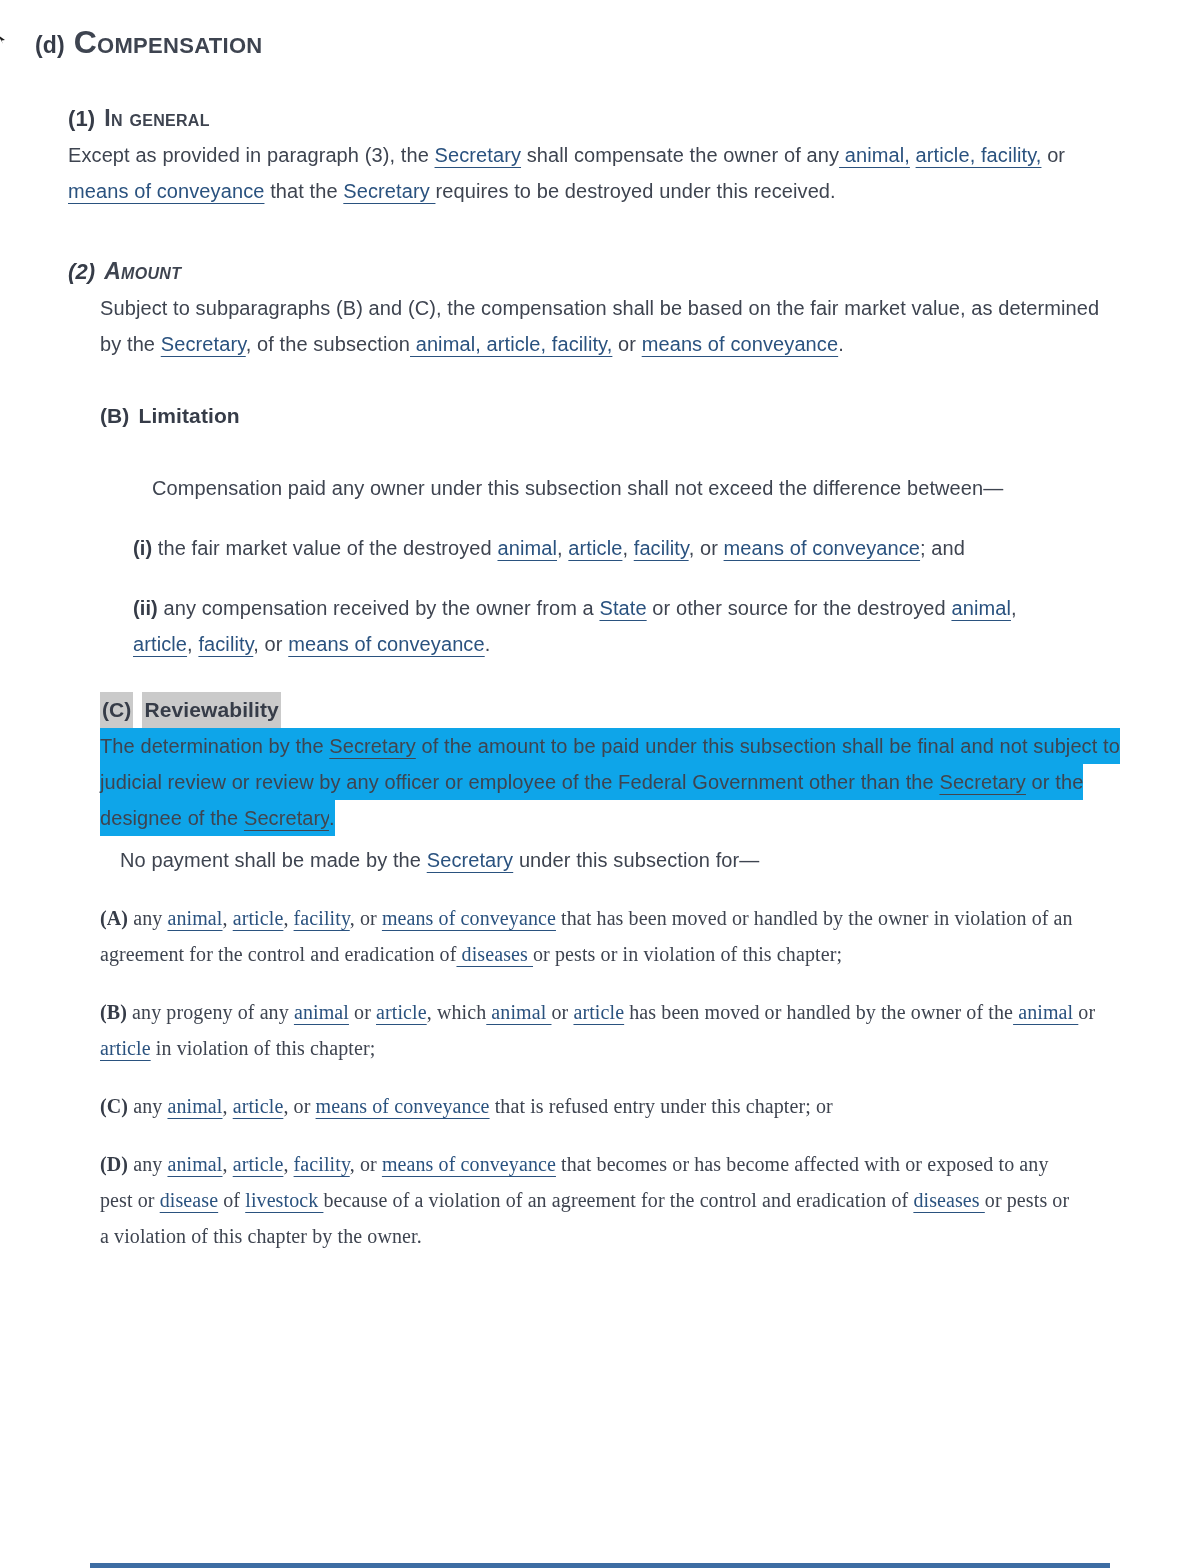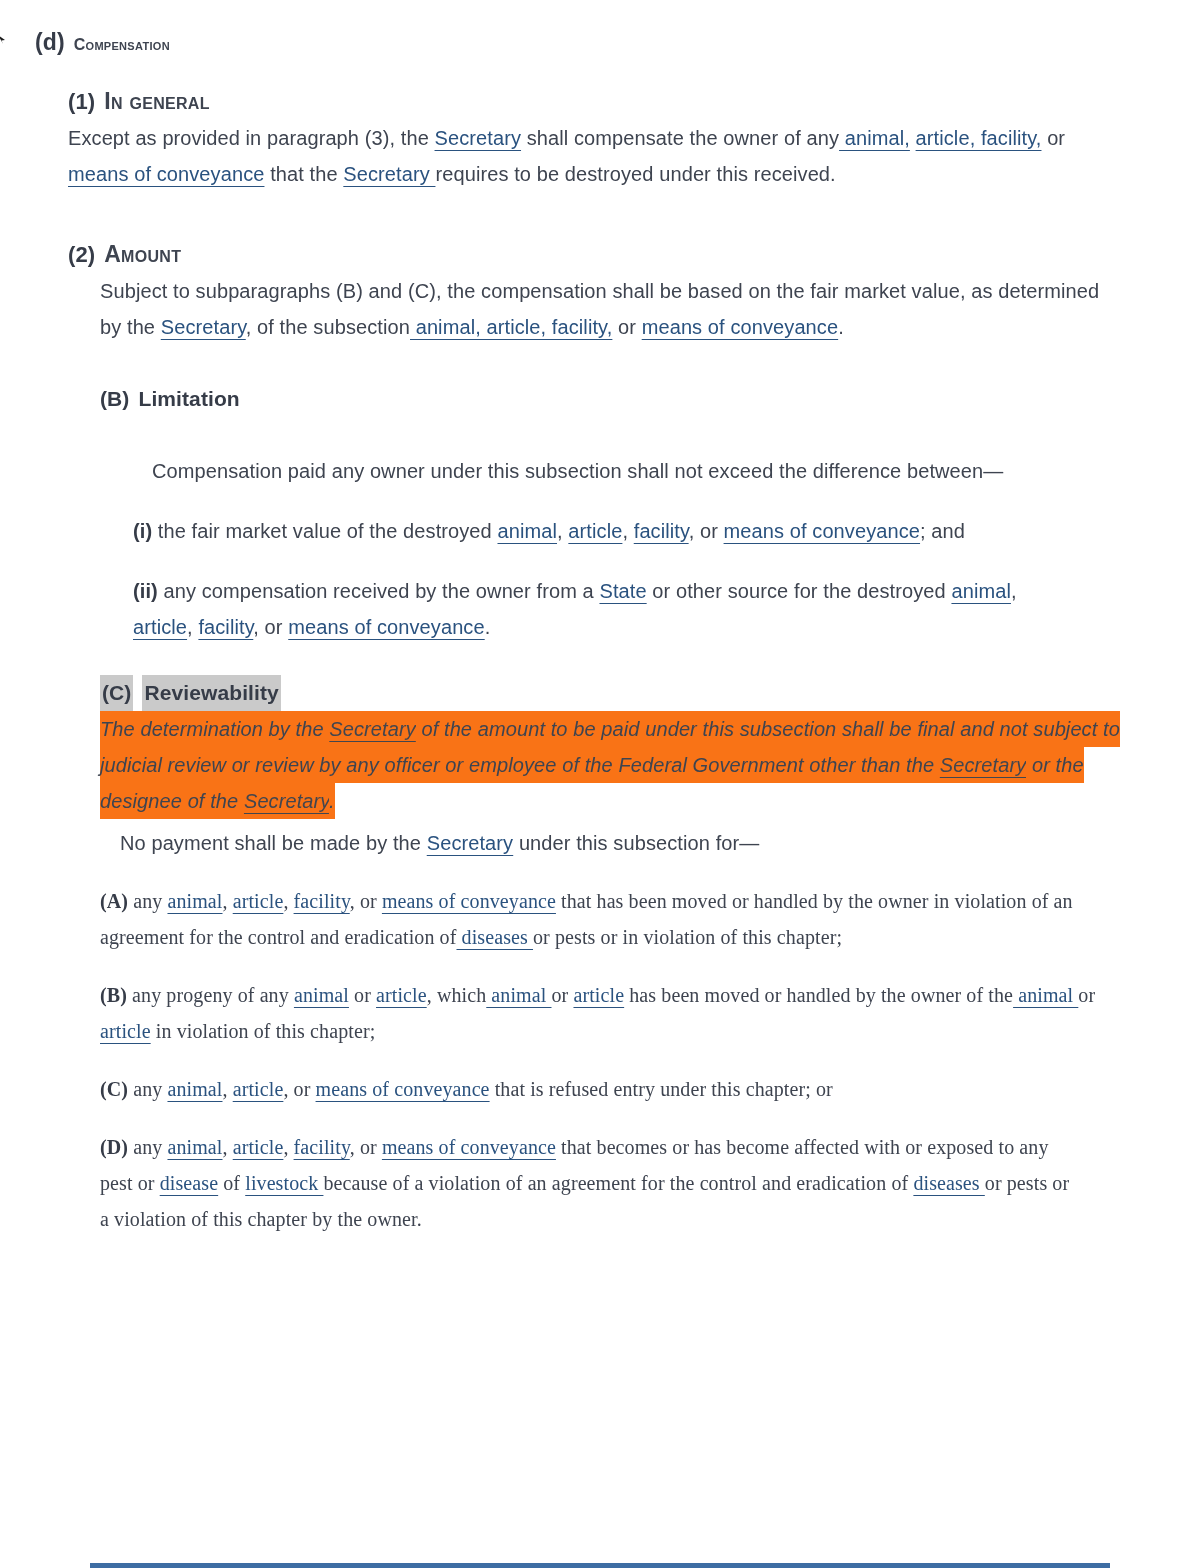--- a/index.html
+++ b/index.html
@@ -9,43 +9,43 @@
     font-family:"Liberation Sans","DejaVu Sans",sans-serif;
     font-size:20px;line-height:36px;letter-spacing:0.1px;
   }
   .page{padding:24px 50px 0 35px;position:relative;}
 
   
   .sec-h{white-space:nowrap;}
   .h-num{font-weight:700;color:#363c48;margin-right:9px;}
   .h-title-sc{font-weight:700;color:#3e4450;font-variant:small-caps;letter-spacing:0.3px;}
   .lvl-d .h-num{font-size:23px;}
-  .lvl-d .h-title-sc{font-size:16px;}
+  .lvl-d .h-title-sc{font-size:32px;}
   .lvl-n .h-num{font-size:22px;}
   .lvl-n .h-title-sc{font-size:23px;}
   .sub-h .h-num{font-size:21px;}
   .sub-h .h-title{font-weight:700;color:#363c48;font-size:21px;}
 
   
   .ind-1{margin-left:33px;}     
   .ind-2{margin-left:65px;}
 
   p{margin:0;}
   strong{font-weight:700;color:#363c48;}
 
   .lnk{color:#2a527f;text-decoration:underline;text-decoration-thickness:1px;text-underline-offset:5px;cursor:pointer;}
 
   
   .hl{background:#cacaca;padding:6px 2px 7px 2px;}
-  .sel span,.sel a{background:#f97316;padding:7px 0;font-style:italic;}
+  .sel span,.sel a{background:#0ea5e9;padding:7px 0;}
   .sel a{color:#43464e;}
 
   
-  .mt-h1{margin-top:20px;}
-  .mt-sec2{margin-top:44px;}
+  .mt-h1{margin-top:36px;}
+  .mt-sec2{margin-top:44px;font-style:italic;}
   .mt-subA{margin-top:12px;}
   .mt-subB{margin-top:36px;}
   .mt-pB{margin-top:6px;}
   .mt-item{margin-top:24px;}
   .mt-subC{margin-top:30px;}
   .mt-sec3{margin-top:52px;}
   .mt-intro{margin-top:6px;}
   .mt-exc{margin-top:22px;font-family:Liberation Serif, serif;}
 
   

